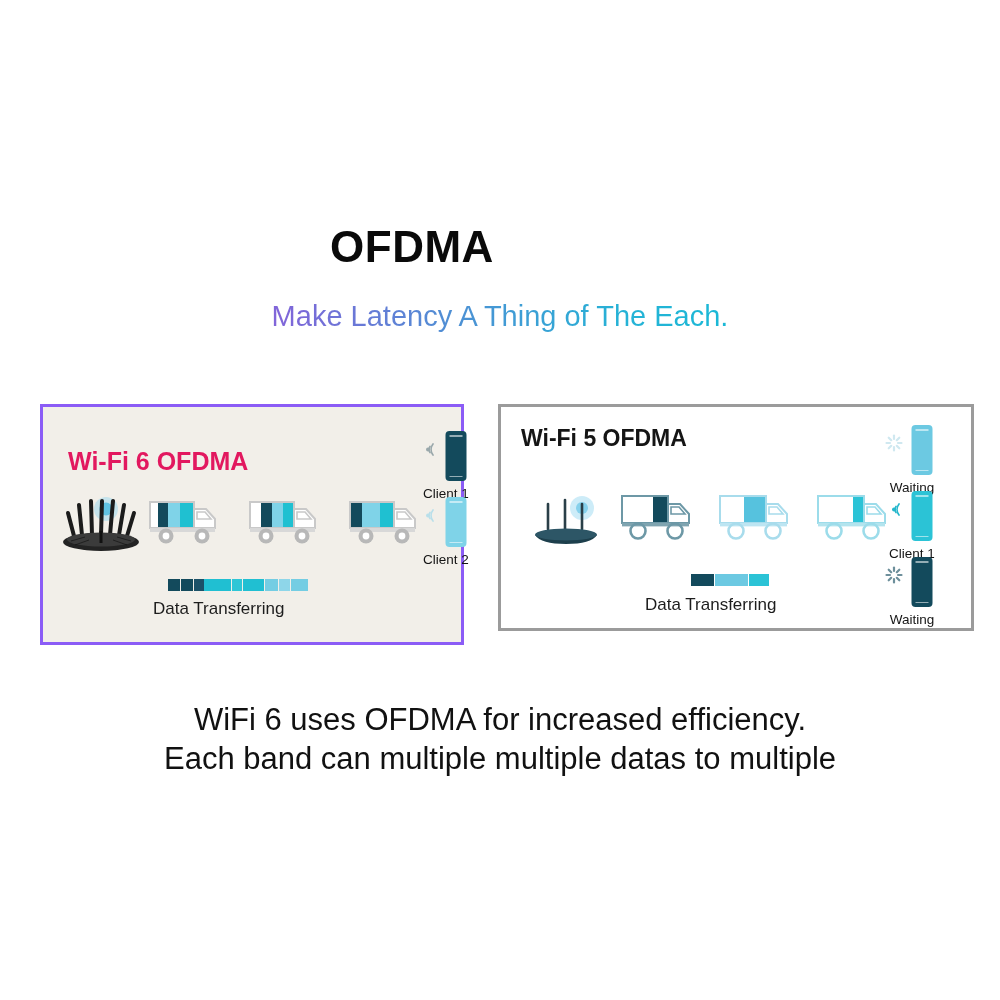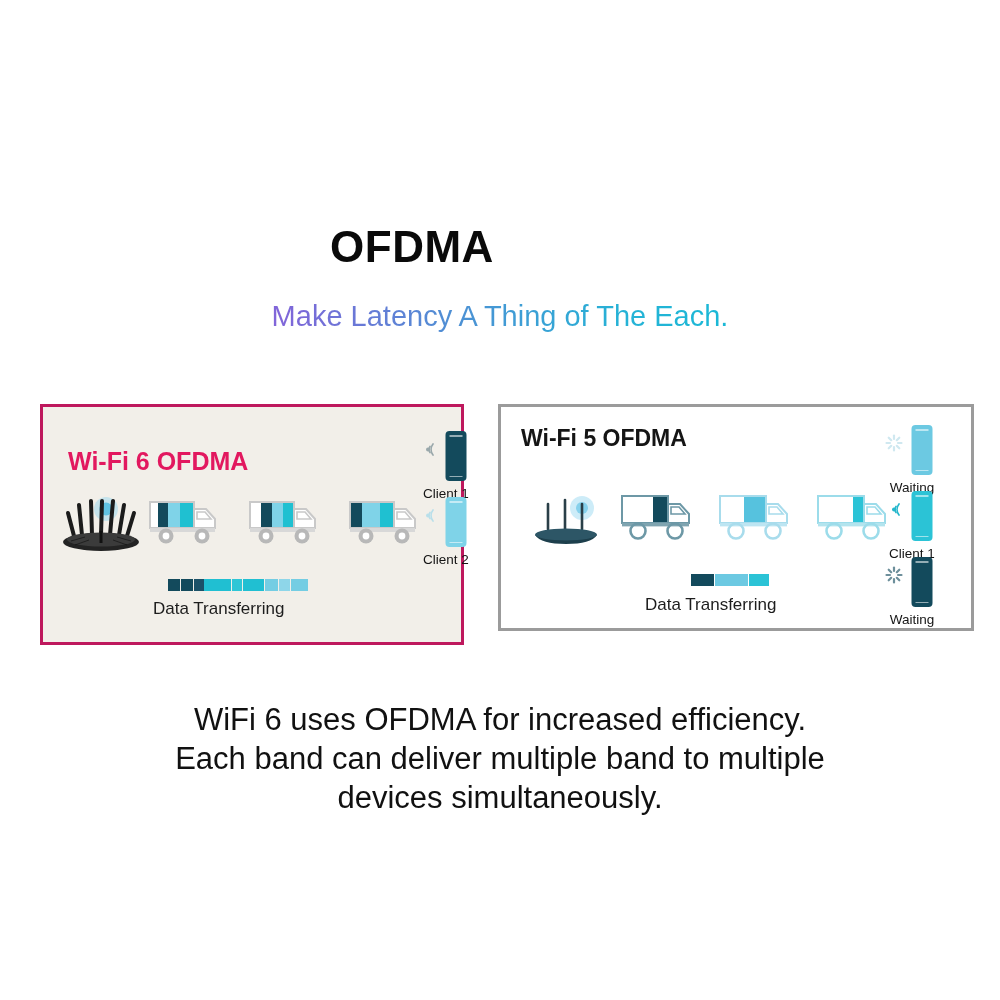--- a/index.html
+++ b/index.html
@@ -45,21 +45,21 @@
   
   .panel {
     position: absolute;
     box-sizing: border-box;
   }
   #panel-wifi6 {
     left: 40px;
     top: 404px;
     width: 424px;
     height: 241px;
-    border: 3px solid #be185d;
+    border: 3px solid #8b5cf6;
     background: #f2efe9;
   }
   #panel-wifi5 {
     left: 498px;
     top: 404px;
     width: 476px;
     height: 227px;
     border: 3px solid #9b9b9b;
     background: #ffffff;
   }
@@ -407,15 +407,14 @@
           <line x1="4.7" y1="4.7" x2="7.2" y2="7.2"></line>
         </g>
       </svg>
     </div>
     <div class="clabel">Waiting</div>
   </div>
 </div>
 
 <div id="caption">
   <span class="cline">WiFi 6 uses OFDMA for increased efficiency.</span>
-  <span class="cline">Each band can deliver multiple band to multiple</span>
-  <span class="cline">devices simultaneously.</span>
+  <span class="cline">Each band can multiple multiple datas to multiple</span>
 </div>
 
 </body></html>

